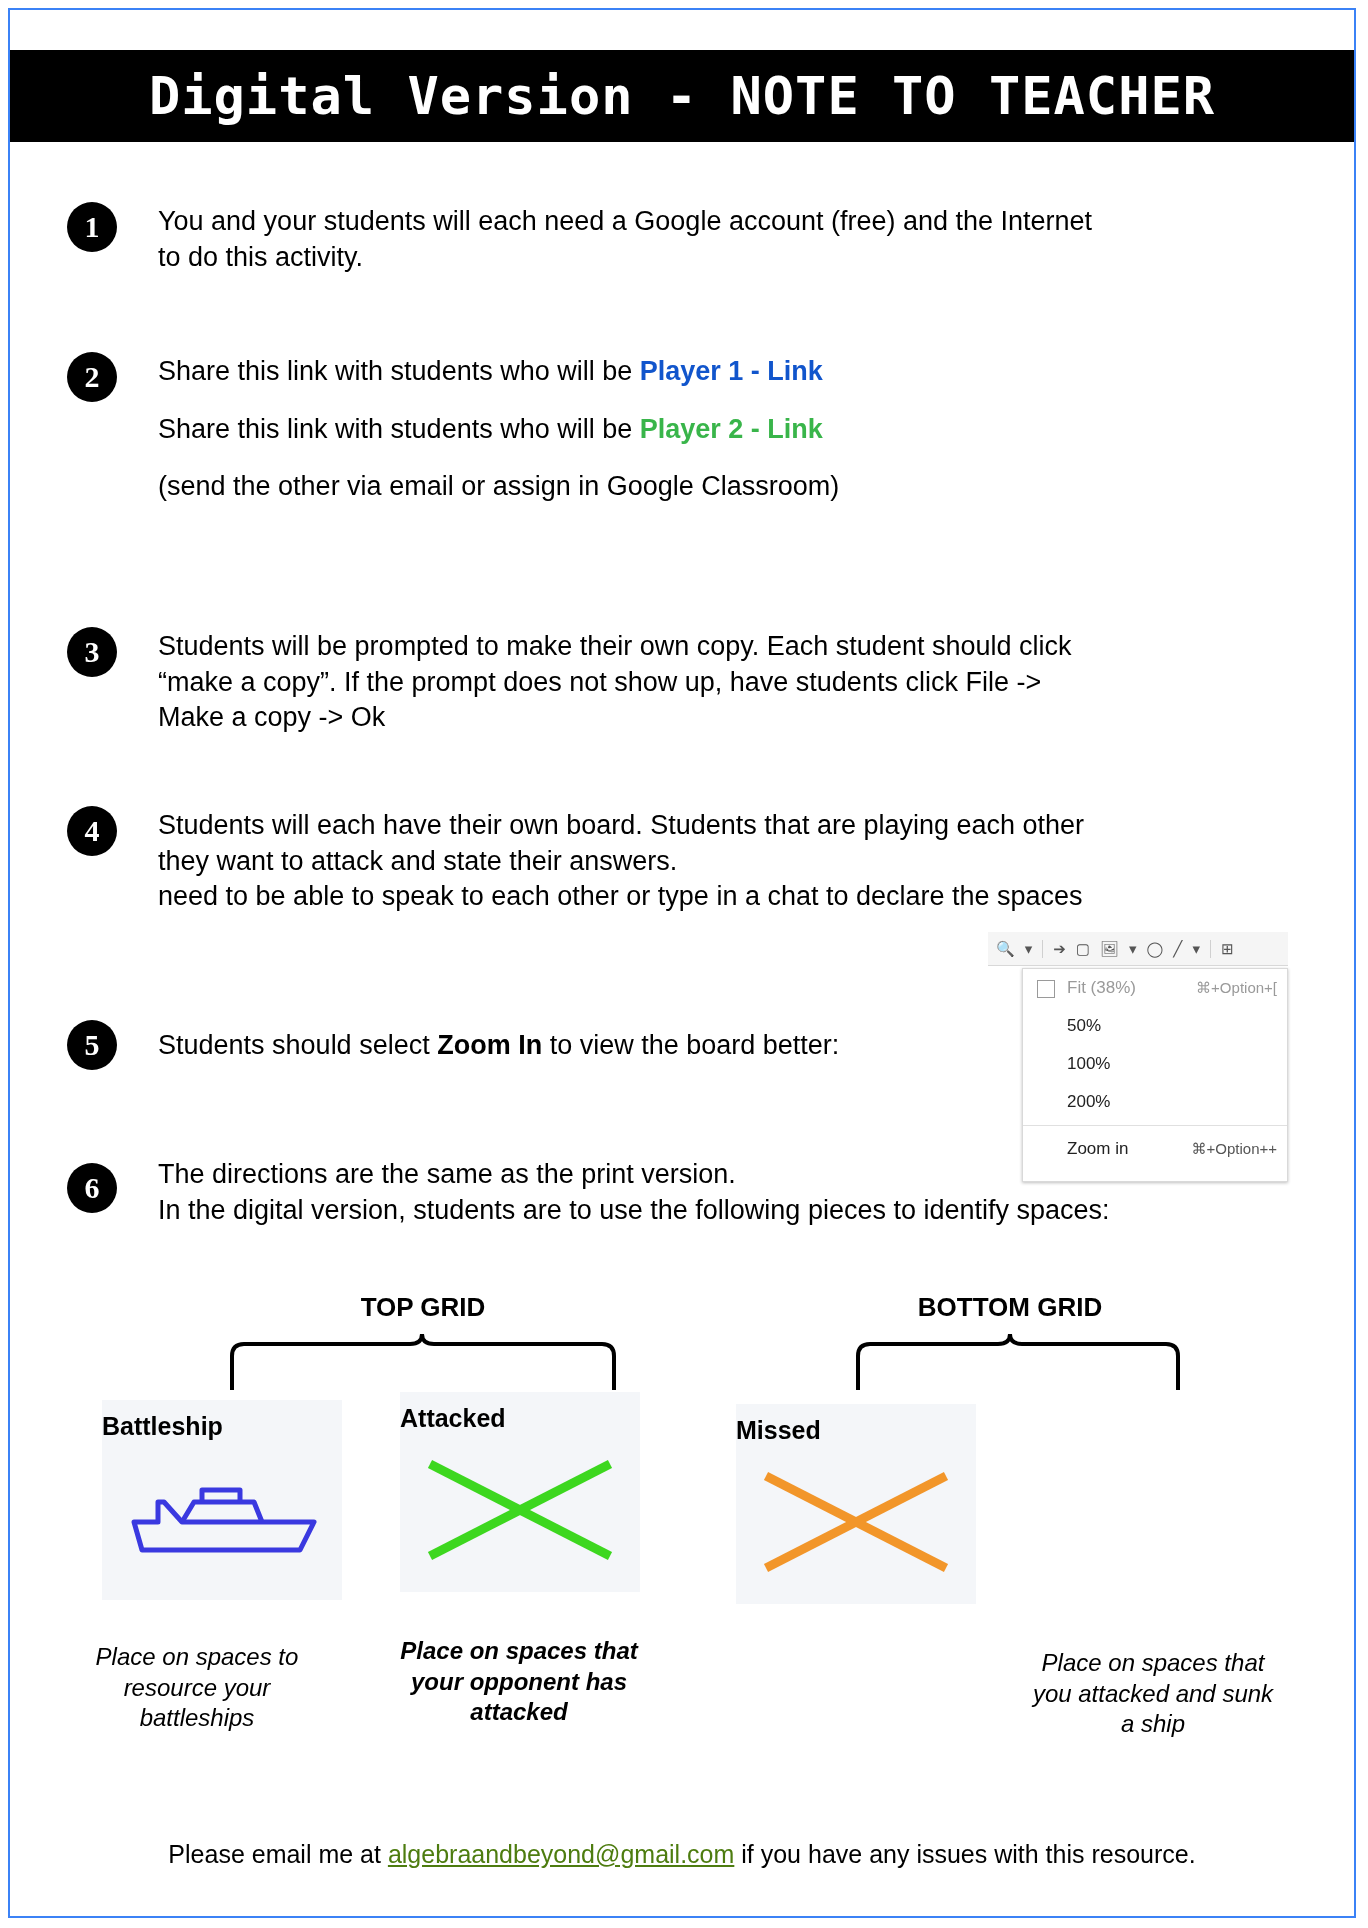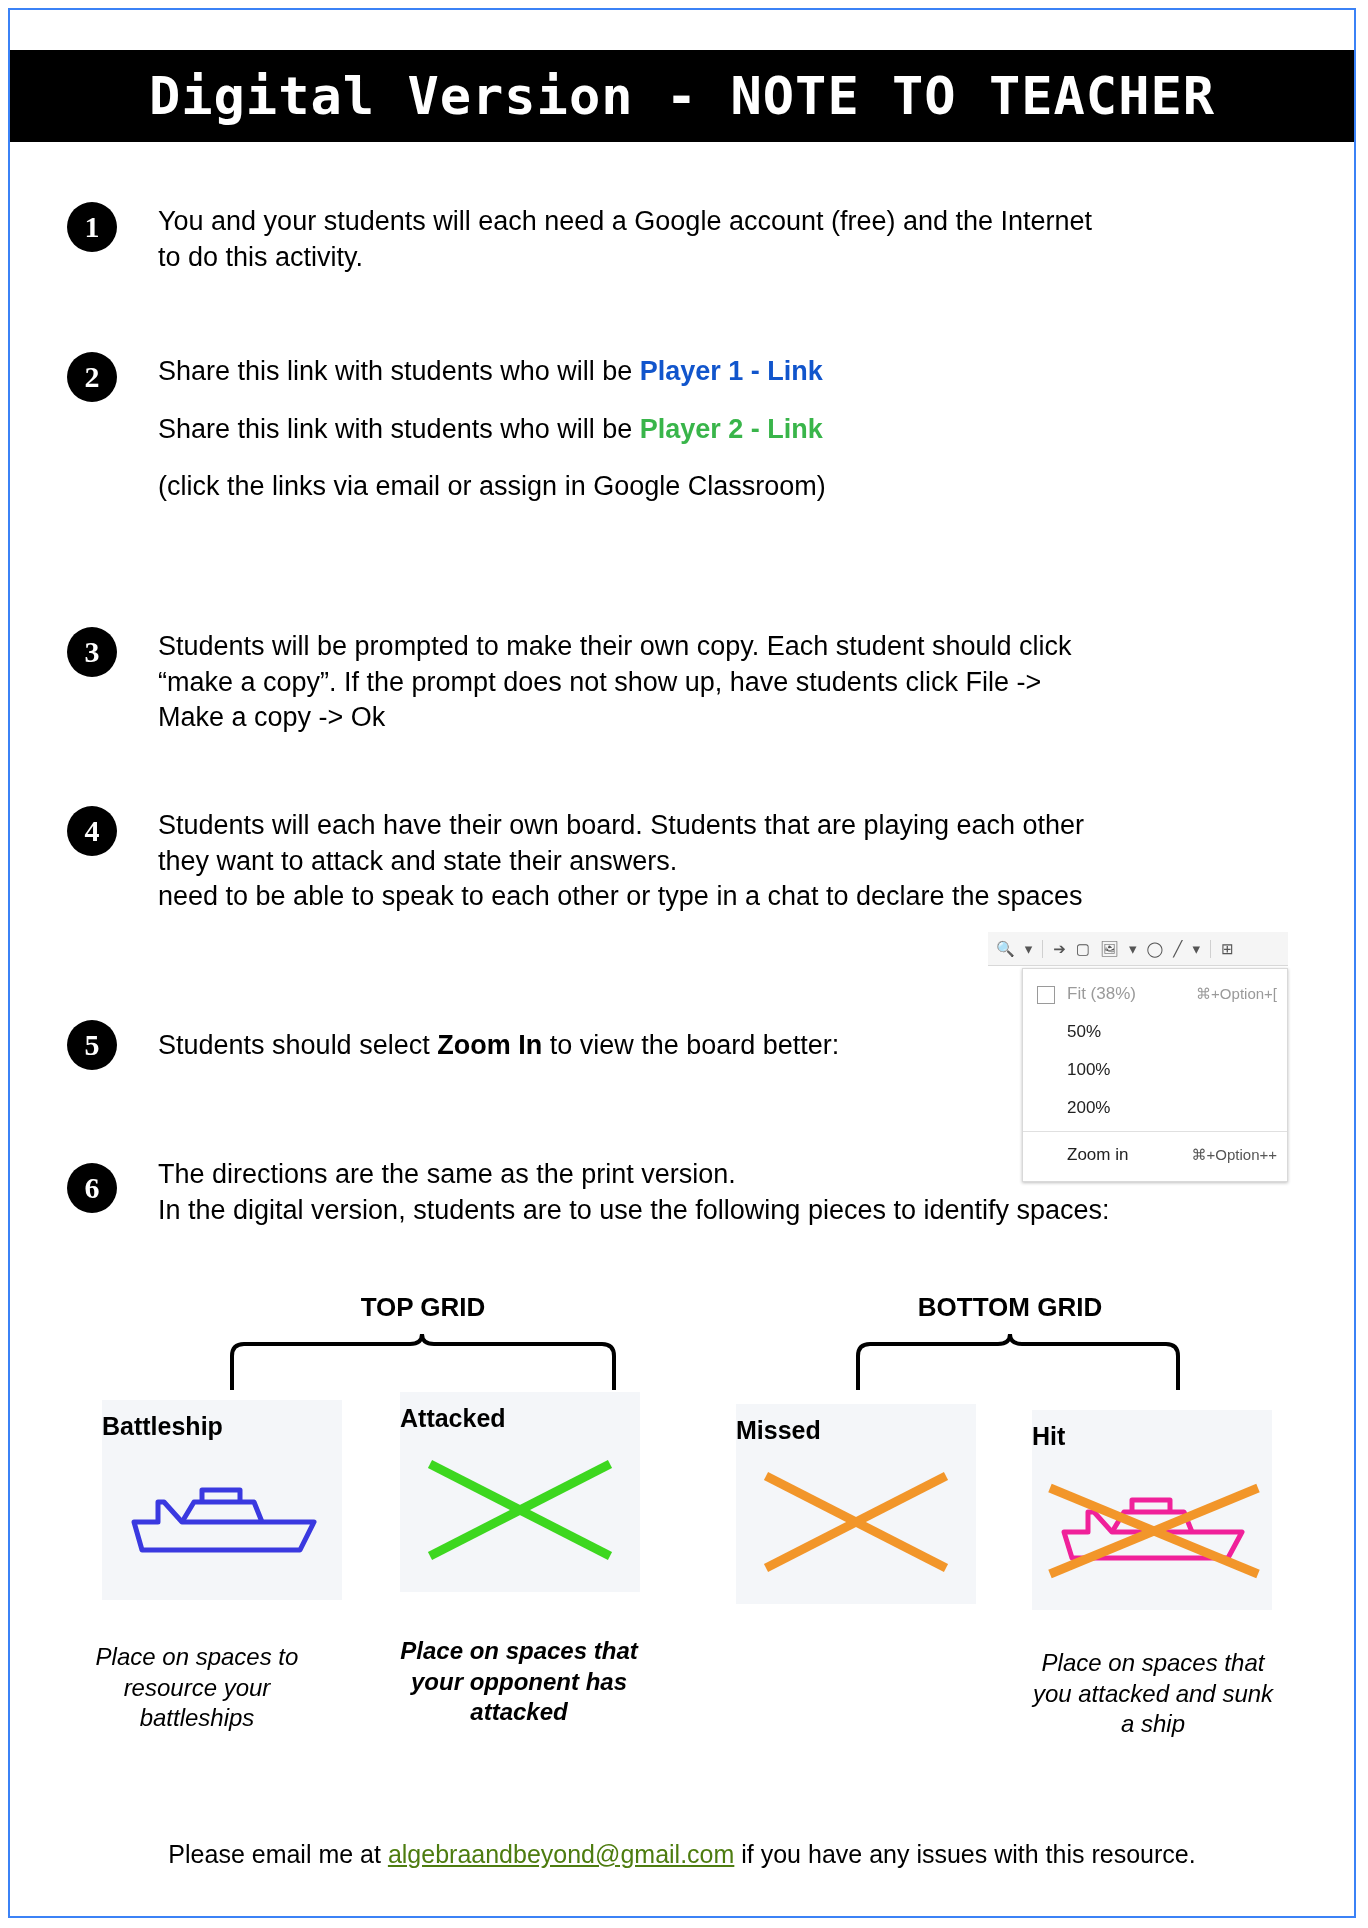--- a/index.html
+++ b/index.html
@@ -124,21 +124,20 @@
   .zoom-menu {
     position: absolute;
     left: 34px;
     top: 36px;
     width: 266px;
     height: 214px;
     background: #ffffff;
     border: 1px solid #d9d9d9;
     box-shadow: 0 1px 3px rgba(0,0,0,0.25);
     box-sizing: border-box;
-    padding-top: 6px;
   }
   .zoom-row {
     position: relative;
     height: 38px;
     line-height: 38px;
     font-size: 17px;
     color: #222;
     padding-left: 44px;
     box-sizing: border-box;
   }
@@ -244,21 +243,21 @@
       <div class="bullet" style="left:57px; top:342px;">2</div>
       <div class="step-text" style="left:148px; top:344px; width:1140px;">
         <div>
           <span>Share this link with students who will be </span><span class="link-blue">Player 1 - Link</span>
         </div>
         <div style="height:22px;"></div>
         <div>
           <span>Share this link with students who will be </span><span class="link-green">Player 2 - Link</span>
         </div>
         <div style="height:22px;"></div>
-        <div>(click the links via email or assign in Google Classroom)</div>
+        <div>(send the other via email or assign in Google Classroom)</div>
       </div>
     </div>
 
     <div class="step">
       <div class="bullet" style="left:57px; top:617px;">3</div>
       <div class="step-text" style="left:148px; top:619px; width:1150px;">
         <div>Students will be prompted to make their own copy. Each student should click</div>
         <div>“make a copy”. If the prompt does not show up, have students click File -&gt;</div>
         <div>Make a copy -&gt; Ok</div>
       </div>
@@ -357,30 +356,20 @@
     <div class="piece-caption" style="left:384px; top:1626px;font-weight:bold;">Place on spaces that your opponent has attacked</div>
 
     <div class="piece-card" style="left:726px; top:1394px;">
       <div class="piece-title">Missed</div>
       <svg style="position:absolute; left:18px; top:58px;" width="204" height="120">
         <line x1="12" y1="14" x2="192" y2="106" stroke="#f2962a" stroke-width="9"></line>
         <line x1="192" y1="14" x2="12" y2="106" stroke="#f2962a" stroke-width="9"></line>
       </svg>
     </div>
 
-    <div class="piece-card" style="left:1022px; top:1400px;">
-      <div class="piece-title">Hit</div>
-      <svg style="position:absolute; left:10px; top:52px;" width="230" height="130">
-        <path d="M30,96 L186,96 L200,70 L70,70 L52,50 L46,50 L46,70 L22,70 Z" fill="none" stroke="#f0219a" stroke-width="5" stroke-linejoin="round"></path>
-        <path d="M70,70 L82,50 L142,50 L150,70" fill="none" stroke="#f0219a" stroke-width="5" stroke-linejoin="round"></path>
-        <path d="M90,50 L90,38 L128,38 L128,50" fill="none" stroke="#f0219a" stroke-width="5" stroke-linejoin="round"></path>
-        <line x1="8" y1="26" x2="216" y2="112" stroke="#f2962a" stroke-width="9"></line>
-        <line x1="216" y1="26" x2="8" y2="112" stroke="#f2962a" stroke-width="9"></line>
-      </svg>
-    </div>
     <div class="piece-caption" style="left:1018px; top:1638px;">Place on spaces that you attacked and sunk a ship</div>
 
     <div class="footer">
       <span>Please email me at </span><a href="#">algebraandbeyond@gmail.com</a><span> if you have any issues with this resource.</span>
     </div>
 
   </div>
 </div>
 
 </body></html>

